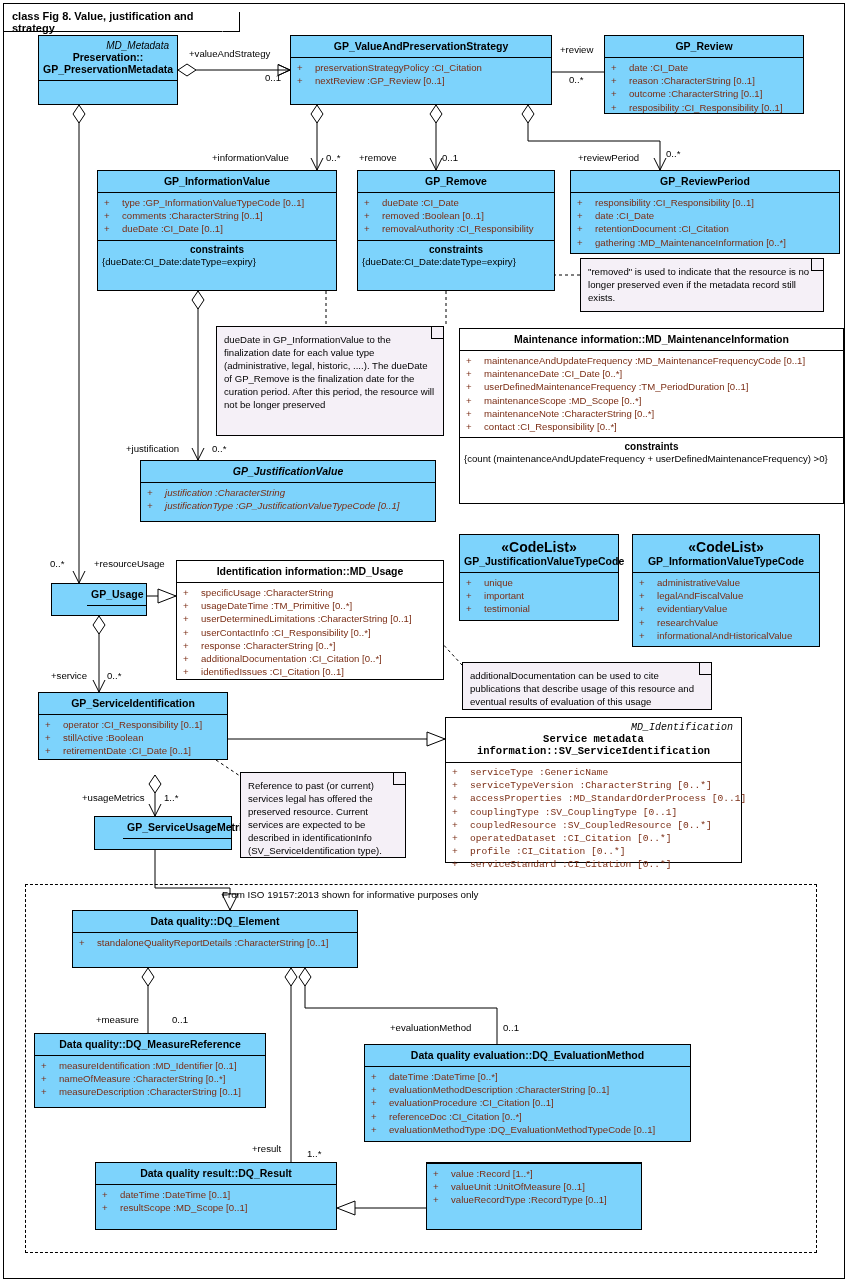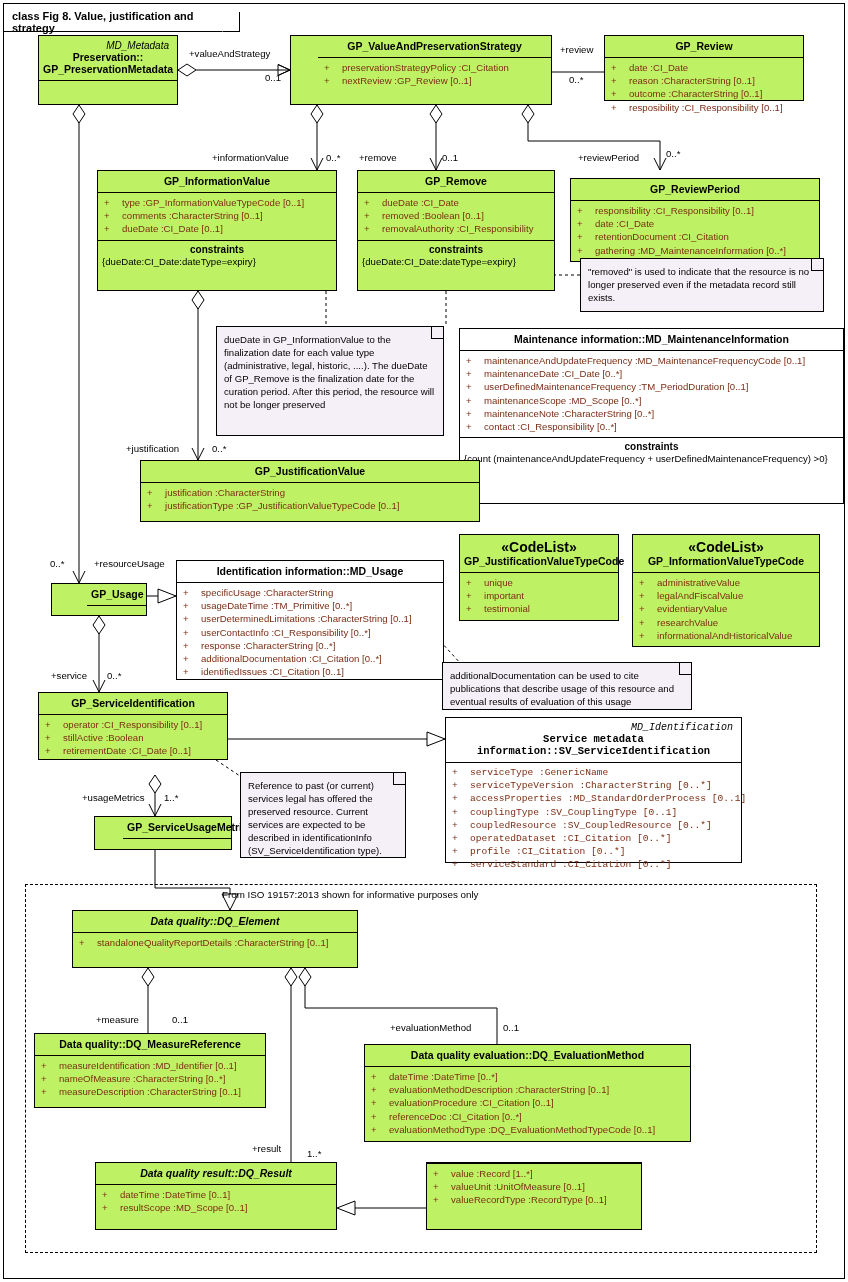--- a/index.html
+++ b/index.html
@@ -8,26 +8,26 @@
 
   
   .frame{position:absolute;border:1px solid #000;box-sizing:border-box;}
   .frame-tab{position:absolute;left:0;top:0;height:20px;border:1px solid #000;border-left:none;border-top:none;
              background:#fff;box-sizing:border-box;display:flex;align-items:center;padding:0 26px 0 8px;
              font-size:11px;font-weight:bold;color:#000;}
   .frame-tab:after{content:"";position:absolute;right:-1px;top:-1px;width:0;height:0;
              border-left:18px solid #fff;border-bottom:21px solid transparent;}
 
   
-  .cls{position:absolute;border:1px solid #000;background:#bef264;box-sizing:border-box;}
+  .cls{position:absolute;border:1px solid #000;background:#7dd3fc;box-sizing:border-box;}
   .cls .hdr{padding:4px 4px 5px 4px;text-align:center;font-size:10.5px;font-weight:bold;color:#000;}
   .cls .hdr .stereo{display:block;font-weight:bold;font-size:14px;}
   .cls .hdr .ital{display:block;font-style:italic;font-weight:normal;font-size:10px;text-align:right;
                   padding-right:4px;color:#000;}
-  .cls .hdr .itb{font-style:italic;}
+  .cls .hdr .itb{}
   .cls .sec{border-top:1px solid #000;padding:3px 2px 4px 2px;}
   .cls .sec.empty{height:14px;padding:0;}
   .attr{font-size:9.6px;color:#7b2d14;line-height:13.2px;white-space:nowrap;padding-left:4px;
         display:flex;}
   .attr .vis{display:inline-block;width:18px;flex:0 0 18px;color:#7b2d14;}
   .attr .txt{display:inline-block;}
   .attr.wrap{white-space:normal;}
   .constr-title{font-size:10px;font-weight:bold;text-align:center;color:#000;padding-bottom:1px;}
   .constr-body{font-size:9.6px;color:#000;line-height:12.5px;padding-left:2px;}
   .cls.white{background:#ffffff;}
@@ -127,37 +127,37 @@
 
   <div class="cls" style="left:38px;top:35px;width:140px;height:70px;">
     <div class="hdr">
       <span class="ital">MD_Metadata</span>
       <span>Preservation::</span>
       <span>GP_PreservationMetadata</span>
     </div>
     <div class="sec empty"></div>
   </div>
 
-  <div class="cls" style="left:290px;top:35px;width:262px;height:70px;padding-left:27px;">
+  <div class="cls" style="left:290px;top:35px;width:262px;height:70px;">
     <div class="hdr">
       <span>GP_ValueAndPreservationStrategy</span>
     </div>
     <div class="sec">
       <div class="attr">
           <span class="vis">+</span>
           <span class="txt">preservationStrategyPolicy  :CI_Citation</span>
         </div>
       <div class="attr">
           <span class="vis">+</span>
           <span class="txt">nextReview  :GP_Review [0..1]</span>
         </div>
     </div>
   </div>
 
-  <div class="cls" style="left:604px;top:35px;width:200px;height:66px;">
+  <div class="cls" style="left:604px;top:35px;width:200px;height:79px;">
     <div class="hdr">
       <span>GP_Review</span>
     </div>
     <div class="sec">
       <div class="attr">
           <span class="vis">+</span>
           <span class="txt">date  :CI_Date</span>
         </div>
       <div class="attr">
           <span class="vis">+</span>
@@ -227,21 +227,21 @@
           <span class="vis">+</span>
           <span class="txt">removalAuthority  :CI_Responsibility</span>
         </div>
     </div>
     <div class="sec">
       <div class="constr-title">constraints</div>
       <div class="constr-body">{dueDate:CI_Date:dateType=expiry}</div>
     </div>
   </div>
 
-  <div class="cls" style="left:570px;top:170px;width:250px;height:84px;margin-top:8px;">
+  <div class="cls" style="left:570px;top:170px;width:270px;height:84px;">
     <div class="hdr">
       <span>GP_ReviewPeriod</span>
     </div>
     <div class="sec">
       <div class="attr">
           <span class="vis">+</span>
           <span class="txt">responsibility  :CI_Responsibility [0..1]</span>
         </div>
       <div class="attr">
           <span class="vis">+</span>
@@ -300,21 +300,21 @@
     </div>
     <div class="sec">
       <div class="constr-title">constraints</div>
       <div class="constr-body">{count (maintenanceAndUpdateFrequency + userDefinedMaintenanceFrequency) &gt;0}</div>
     </div>
   </div>
 
   <div class="lbl" style="left:126px;top:443px;">+justification</div>
   <div class="lbl" style="left:212px;top:443px;">0..*</div>
 
-  <div class="cls" style="left:140px;top:460px;width:340px;height:62px;">
+  <div class="cls" style="left:140px;top:460px;width:296px;height:62px;font-style:italic;">
     <div class="hdr">
       <span>GP_JustificationValue</span>
     </div>
     <div class="sec">
       <div class="attr">
           <span class="vis">+</span>
           <span class="txt">justification  :CharacterString</span>
         </div>
       <div class="attr">
           <span class="vis">+</span>
@@ -412,21 +412,21 @@
           <span class="vis">+</span>
           <span class="txt">additionalDocumentation  :CI_Citation [0..*]</span>
         </div>
       <div class="attr">
           <span class="vis">+</span>
           <span class="txt">identifiedIssues  :CI_Citation [0..1]</span>
         </div>
     </div>
   </div>
 
-  <div class="note" style="left:442px;top:662px;width:250px;height:48px;">
+  <div class="note" style="left:462px;top:662px;width:250px;height:48px;">
     <div class="foldline"></div>
     <span>additionalDocumentation can be used to cite publications that describe usage of this resource and eventual results of evaluation of this usage</span>
   </div>
 
   <div class="lbl" style="left:51px;top:670px;">+service</div>
   <div class="lbl" style="left:107px;top:670px;">0..*</div>
 
   <div class="cls" style="left:38px;top:692px;width:190px;height:68px;">
     <div class="hdr">
       <span>GP_ServiceIdentification</span>

